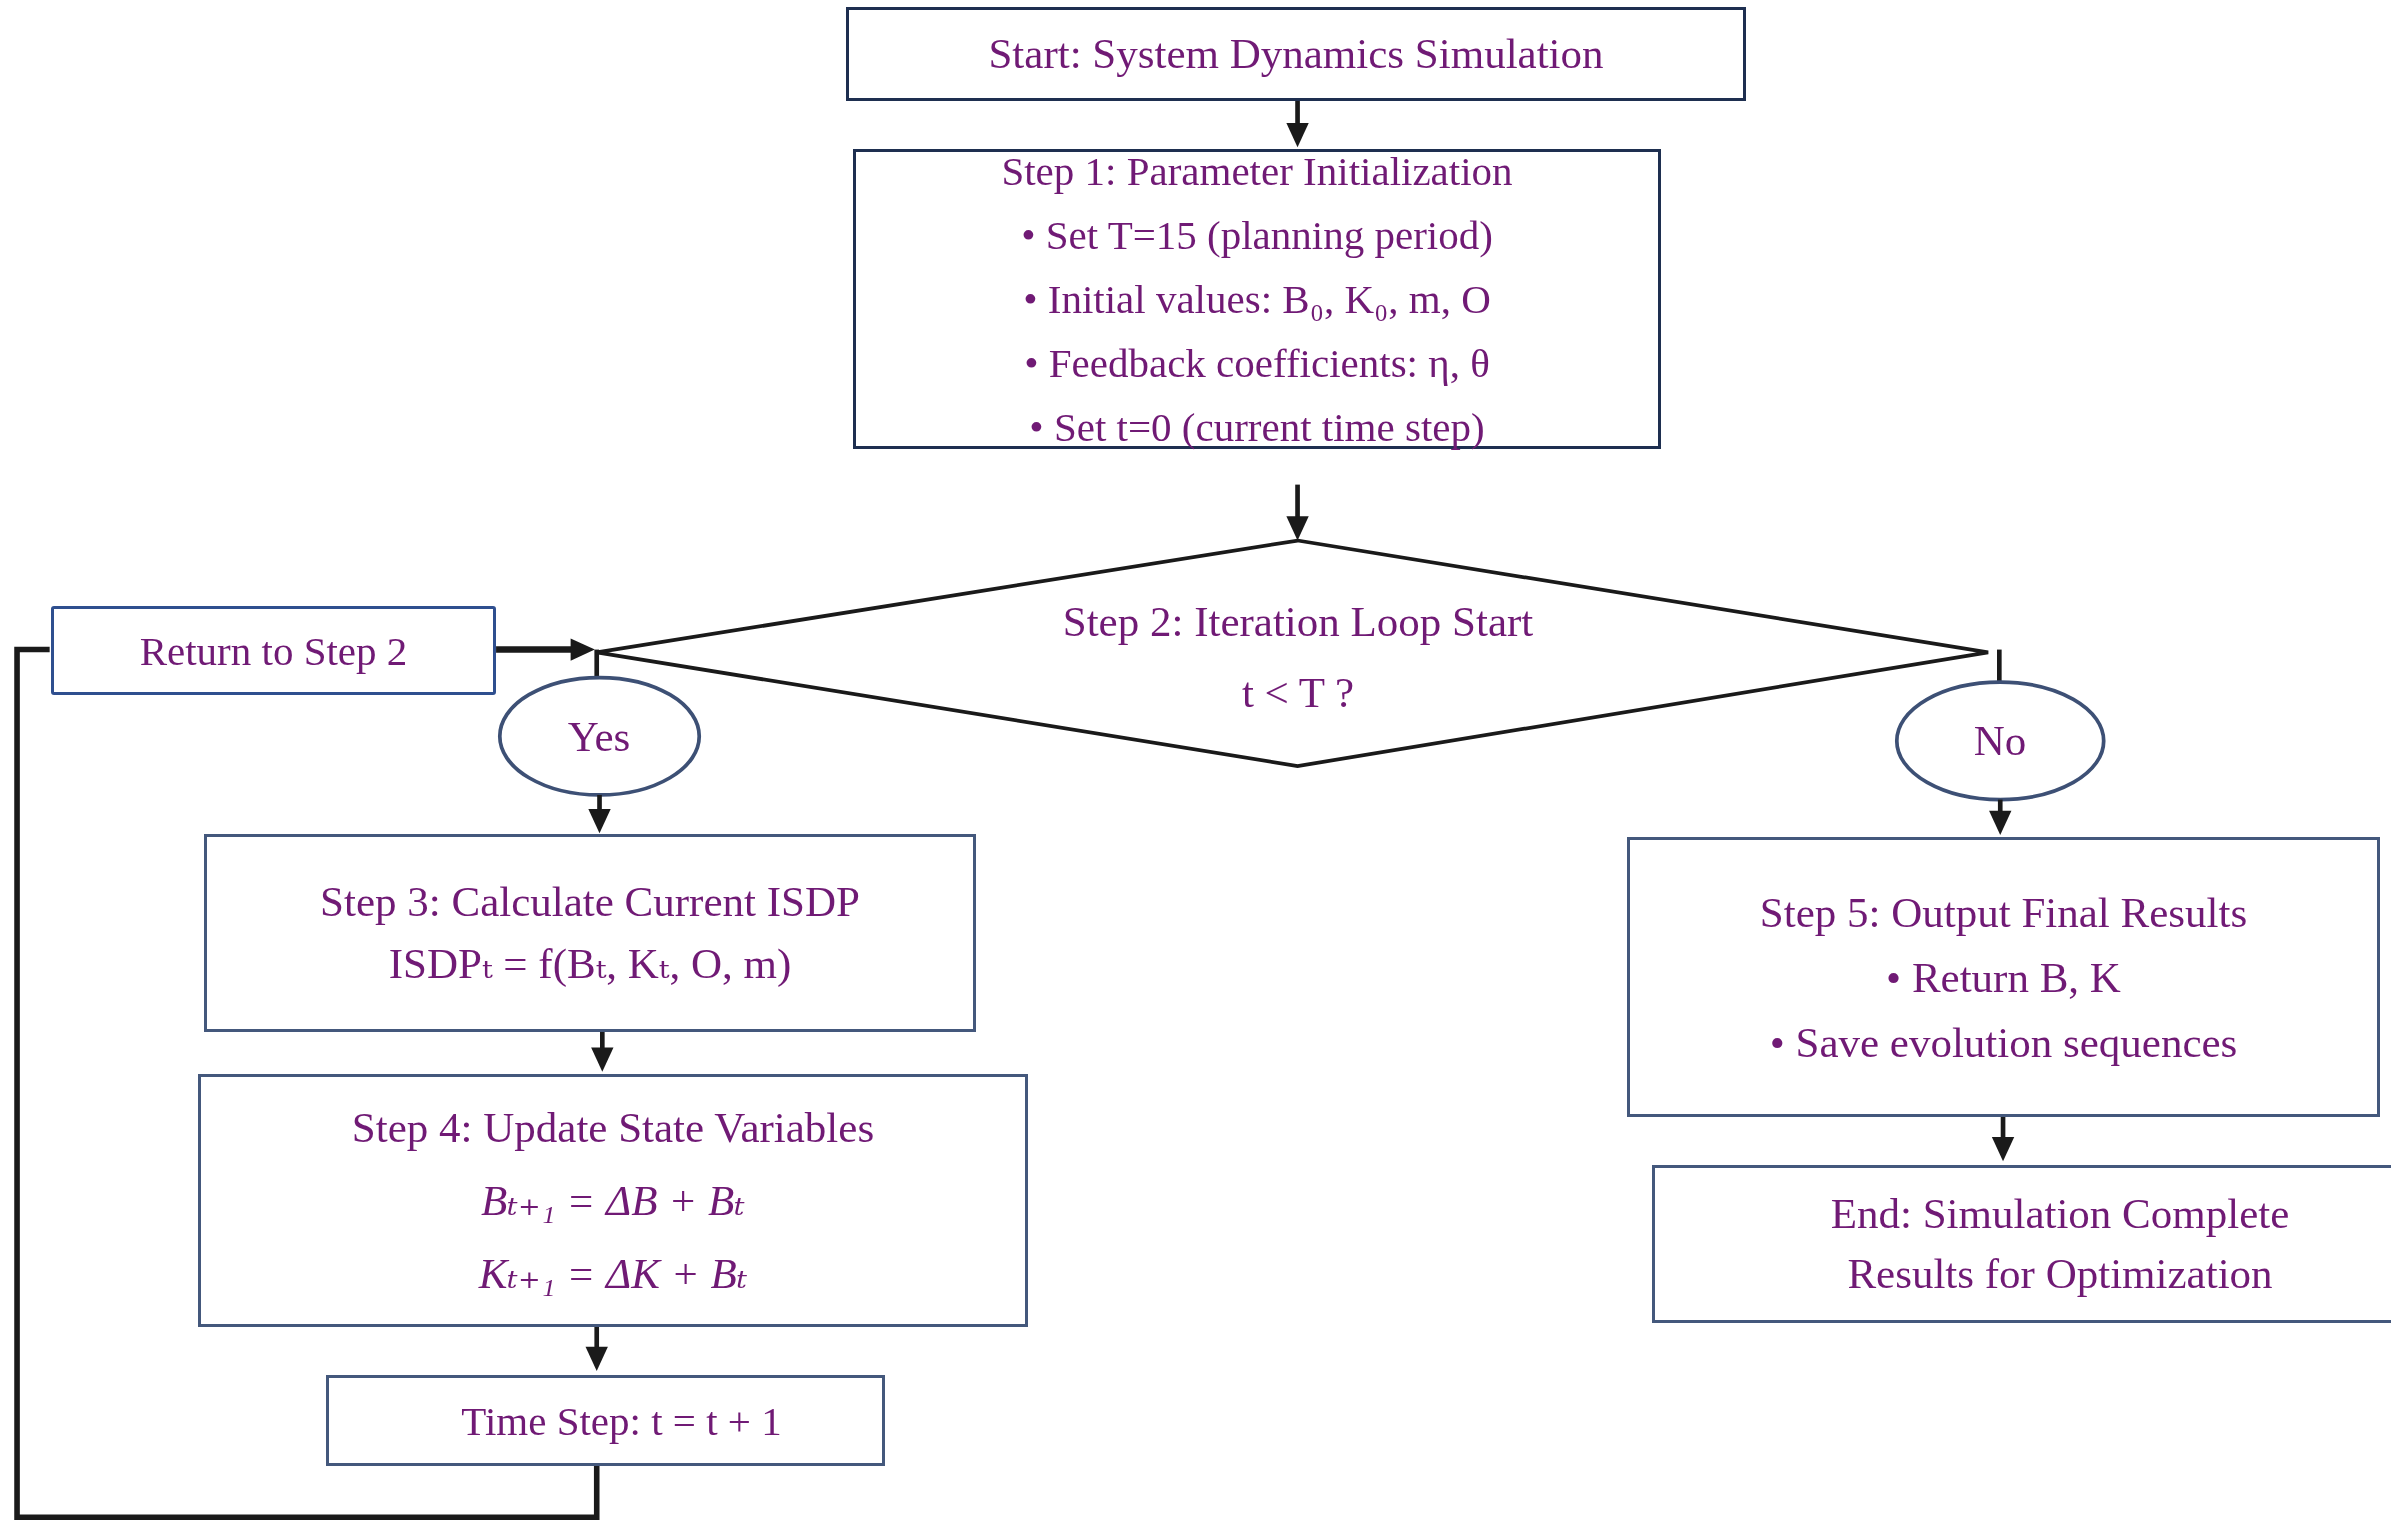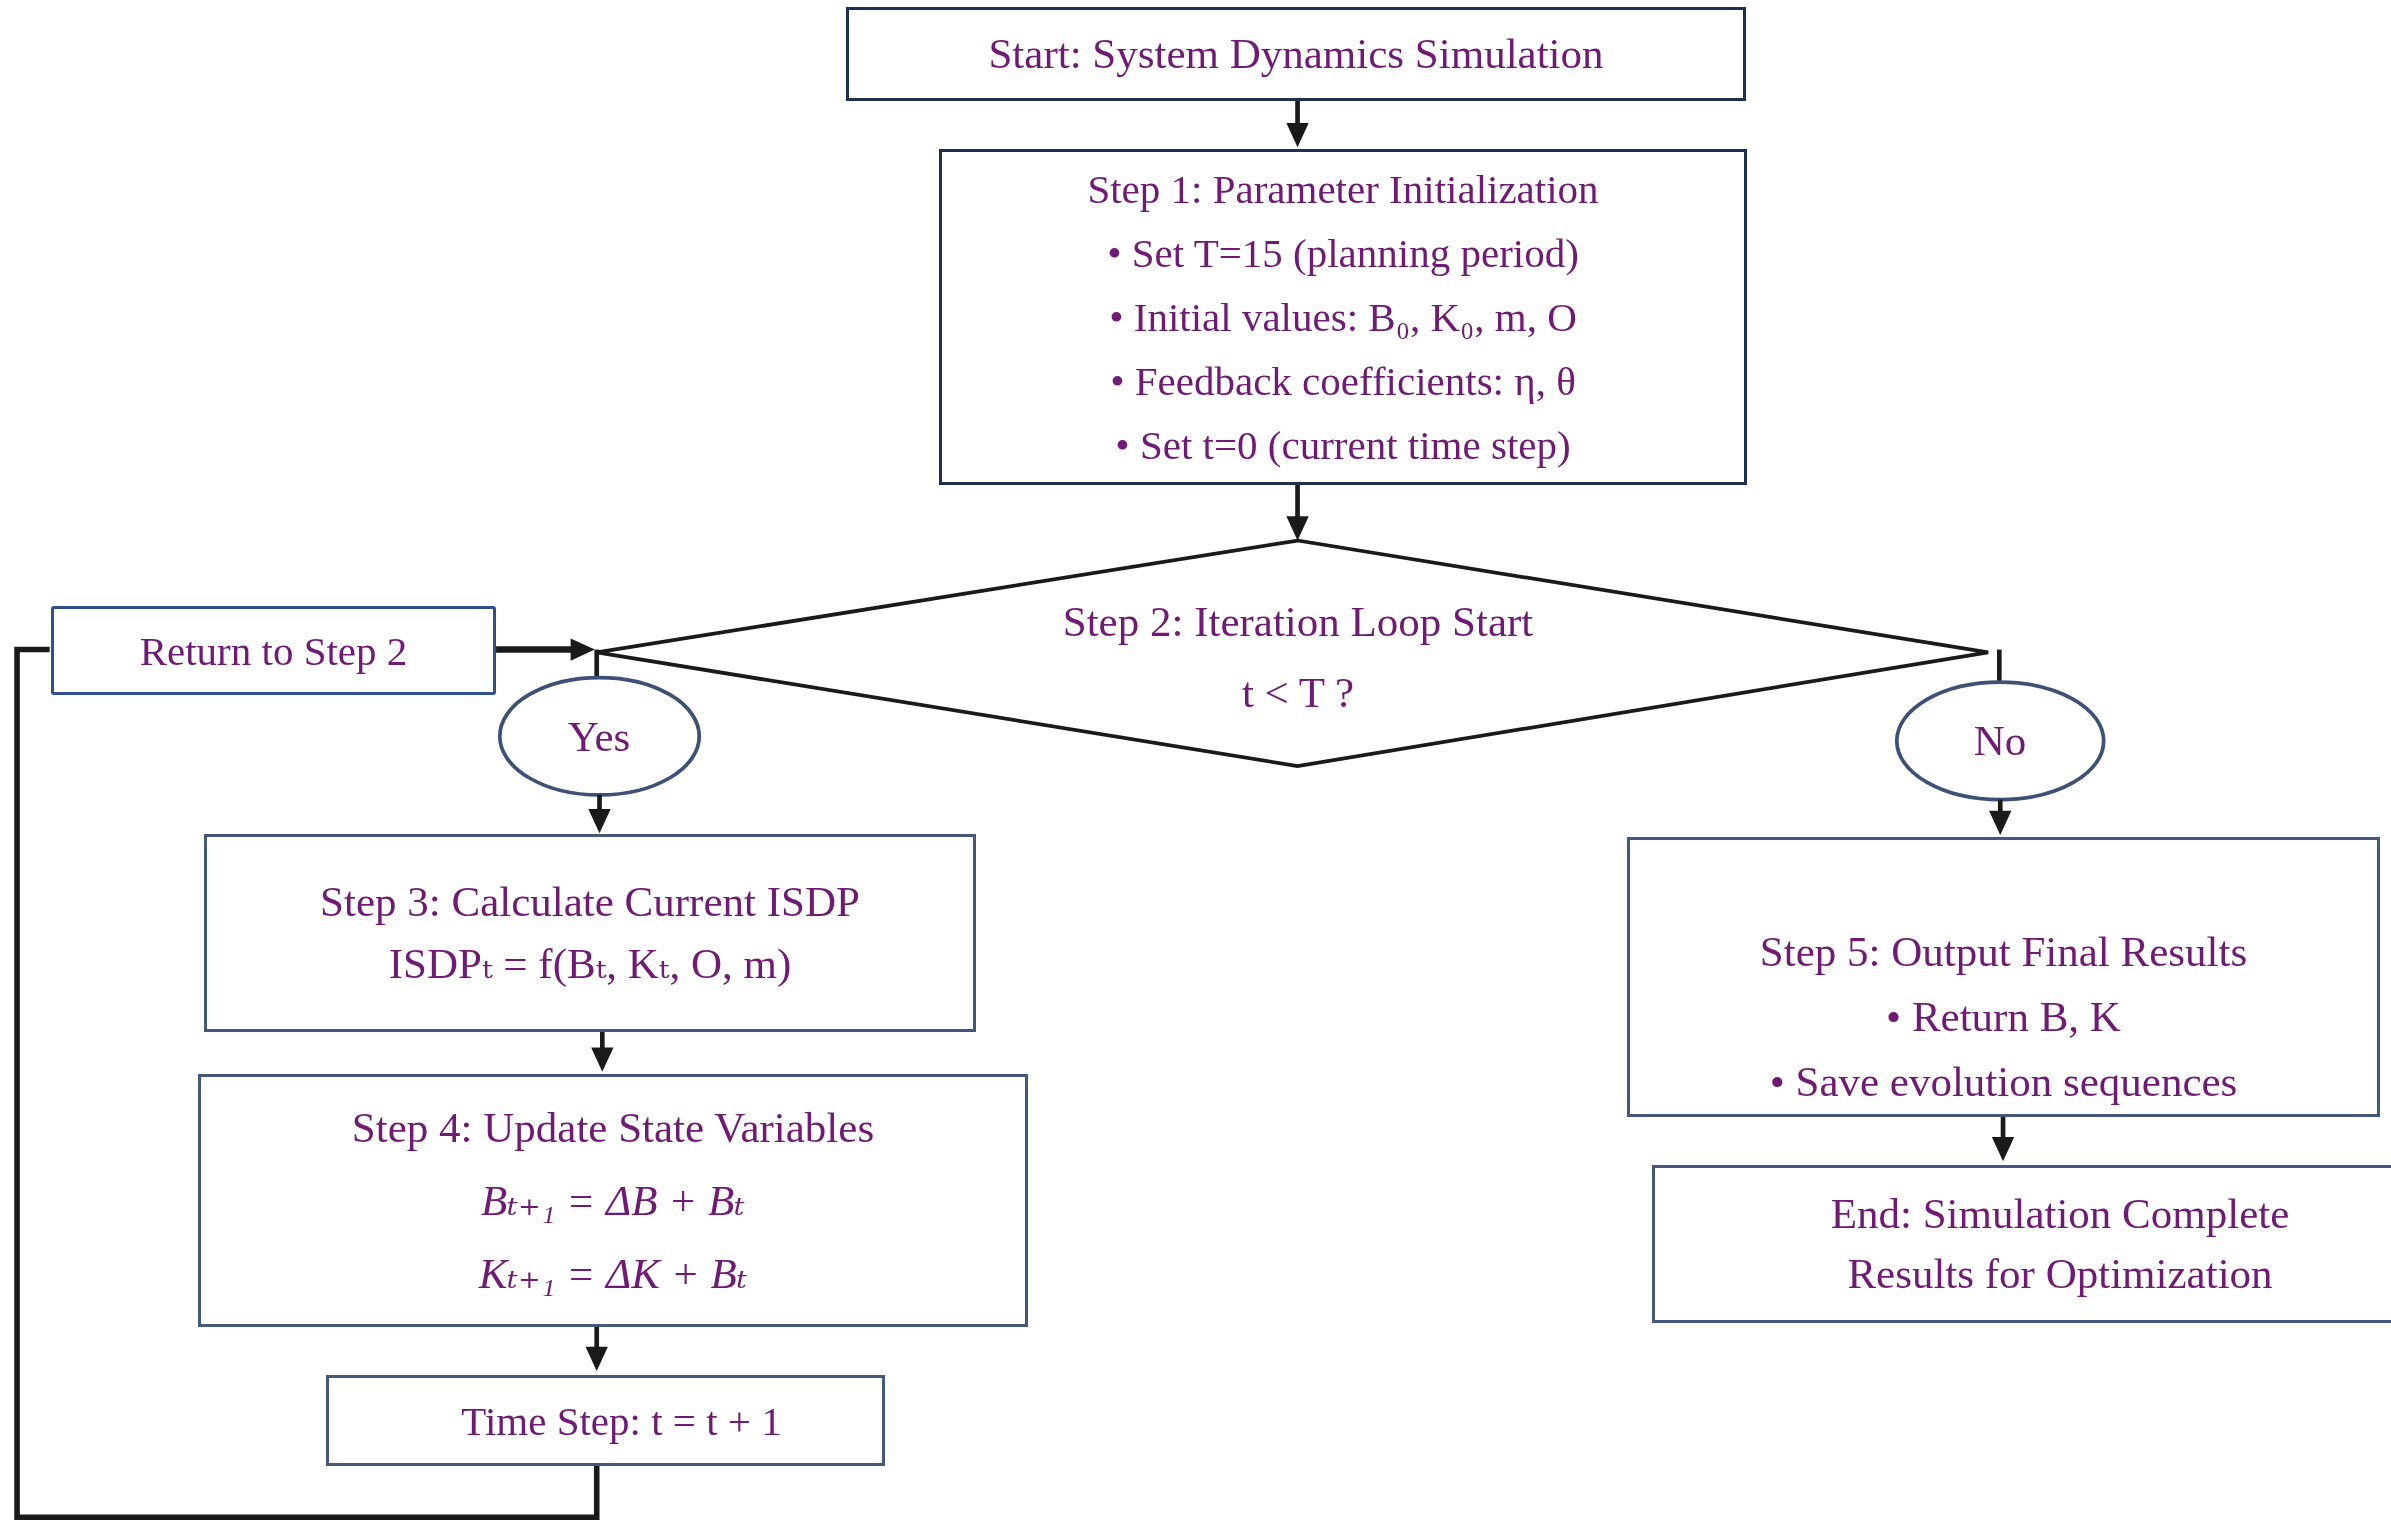--- a/index.html
+++ b/index.html
@@ -85,21 +85,21 @@
     <g stroke="#1a1a1a" fill="#1a1a1a">
       <line x1="2149" y1="1198" x2="2149" y2="1222" stroke-width="5"></line>
       <polygon points="2137,1220 2161,1220 2149,1246" stroke="none"></polygon>
     </g>
   </svg>
 
   <div class="node border-dark" style="left:846px;top:6.5px;width:900px;height:94px;">
     <div class="t46">Start: System Dynamics Simulation</div>
   </div>
 
-  <div class="node border-dark" style="left:939px;top:149px;width:808px;height:336px;">
+  <div class="node border-dark" style="left:853px;top:149px;width:808px;height:300px;">
     <div class="step1-line">Step 1: Parameter Initialization</div>
     <div class="step1-line">• Set T=15 (planning period)</div>
     <div class="step1-line">• Initial values: B₀, K₀, m, O</div>
     <div class="step1-line">• Feedback coefficients: η, θ</div>
     <div class="step1-line">• Set t=0 (current time step)</div>
   </div>
 
   <div class="float-label diamond-text" style="left:832px;top:583px;width:932px;height:147px;">
     <div class="dl">Step 2: Iteration Loop Start</div>
     <div class="dl">t &lt; T ?</div>
@@ -124,21 +124,21 @@
   <div class="node border-slate" style="left:198px;top:1074px;width:830px;height:253px;">
     <div class="step4-line">Step 4: Update State Variables</div>
     <div class="step4-line math-italic">Bₜ₊₁ = ΔB + Bₜ</div>
     <div class="step4-line math-italic">Kₜ₊₁ = ΔK + Bₜ</div>
   </div>
 
   <div class="node border-slate" style="left:326px;top:1375px;width:559px;height:91px;padding-left:32px;">
     <div class="t44">Time Step: t = t + 1</div>
   </div>
 
-  <div class="node border-slate" style="left:1627px;top:837px;width:753px;height:280px;justify-content:flex-end;">
+  <div class="node border-slate" style="left:1627px;top:837px;width:753px;height:280px;">
     <div class="t46" style="line-height:65px;">Step 5: Output Final Results</div>
     <div class="t46" style="line-height:65px;">• Return B, K</div>
     <div class="t46" style="line-height:65px;">• Save evolution sequences</div>
   </div>
 
   <div class="node border-slate" style="left:1652px;top:1165px;width:816px;height:158px;">
     <div class="t46" style="line-height:60px;">End: Simulation Complete</div>
     <div class="t46" style="line-height:60px;">Results for Optimization</div>
   </div>
 

